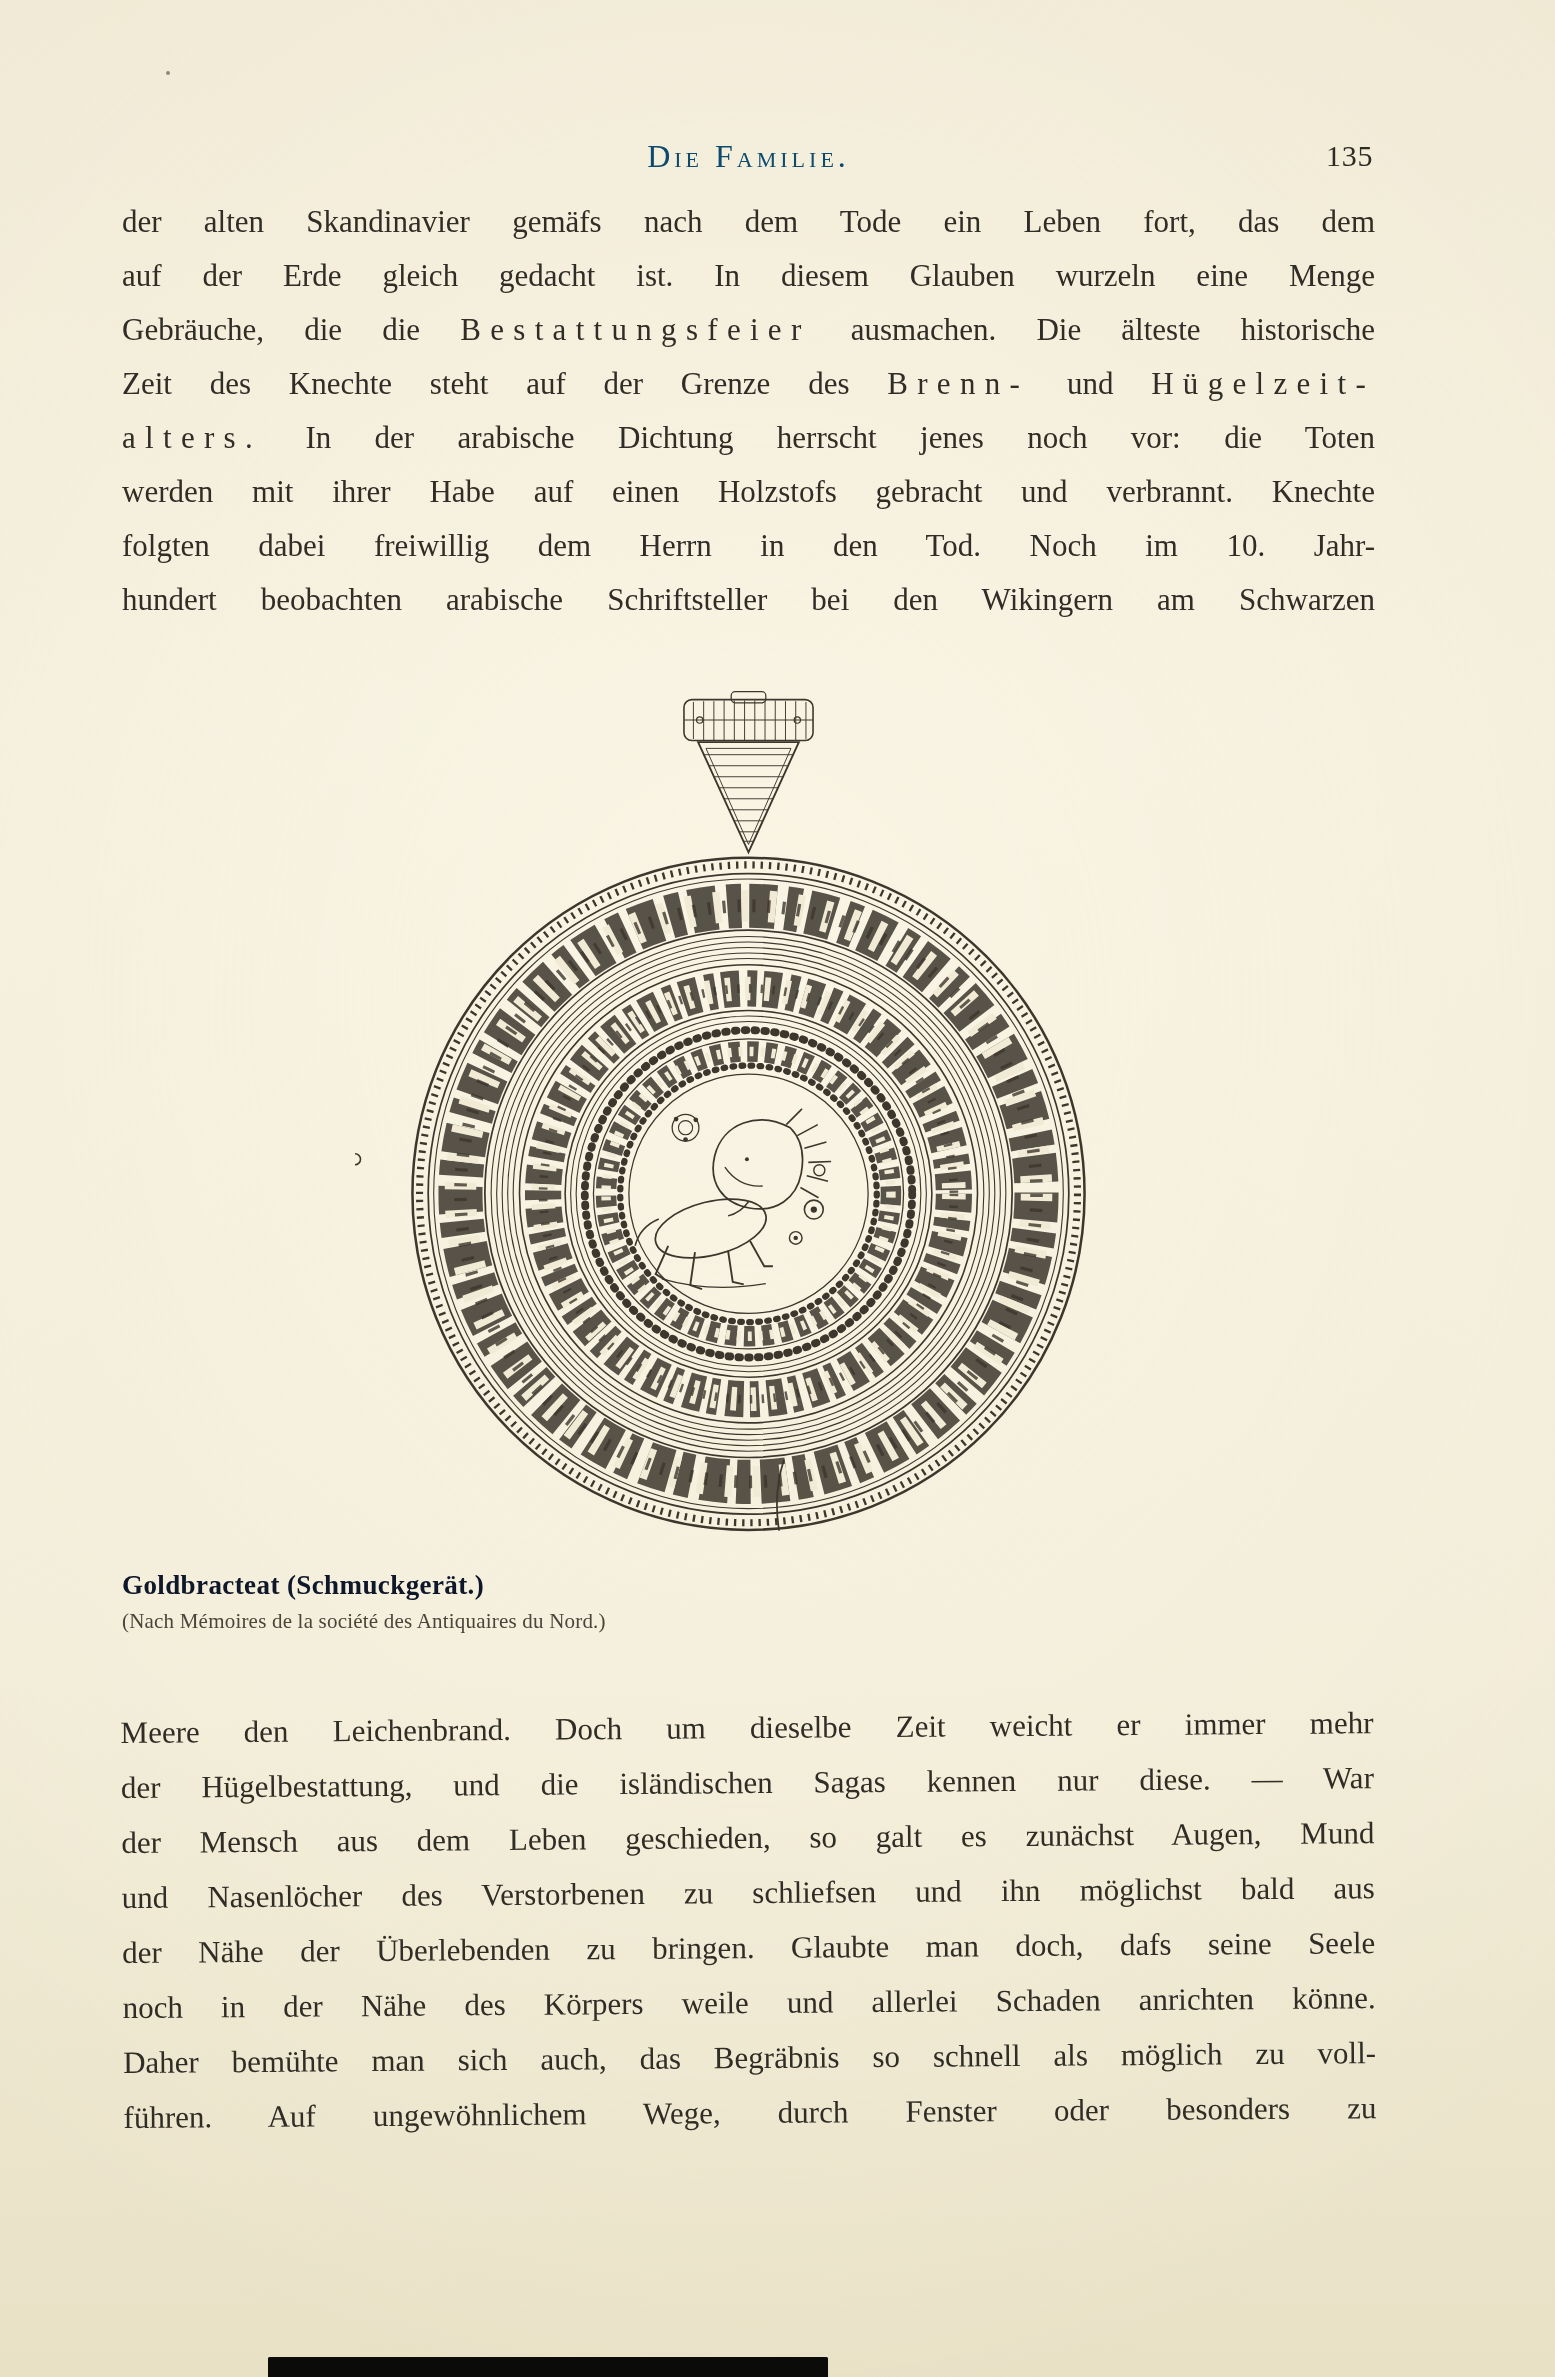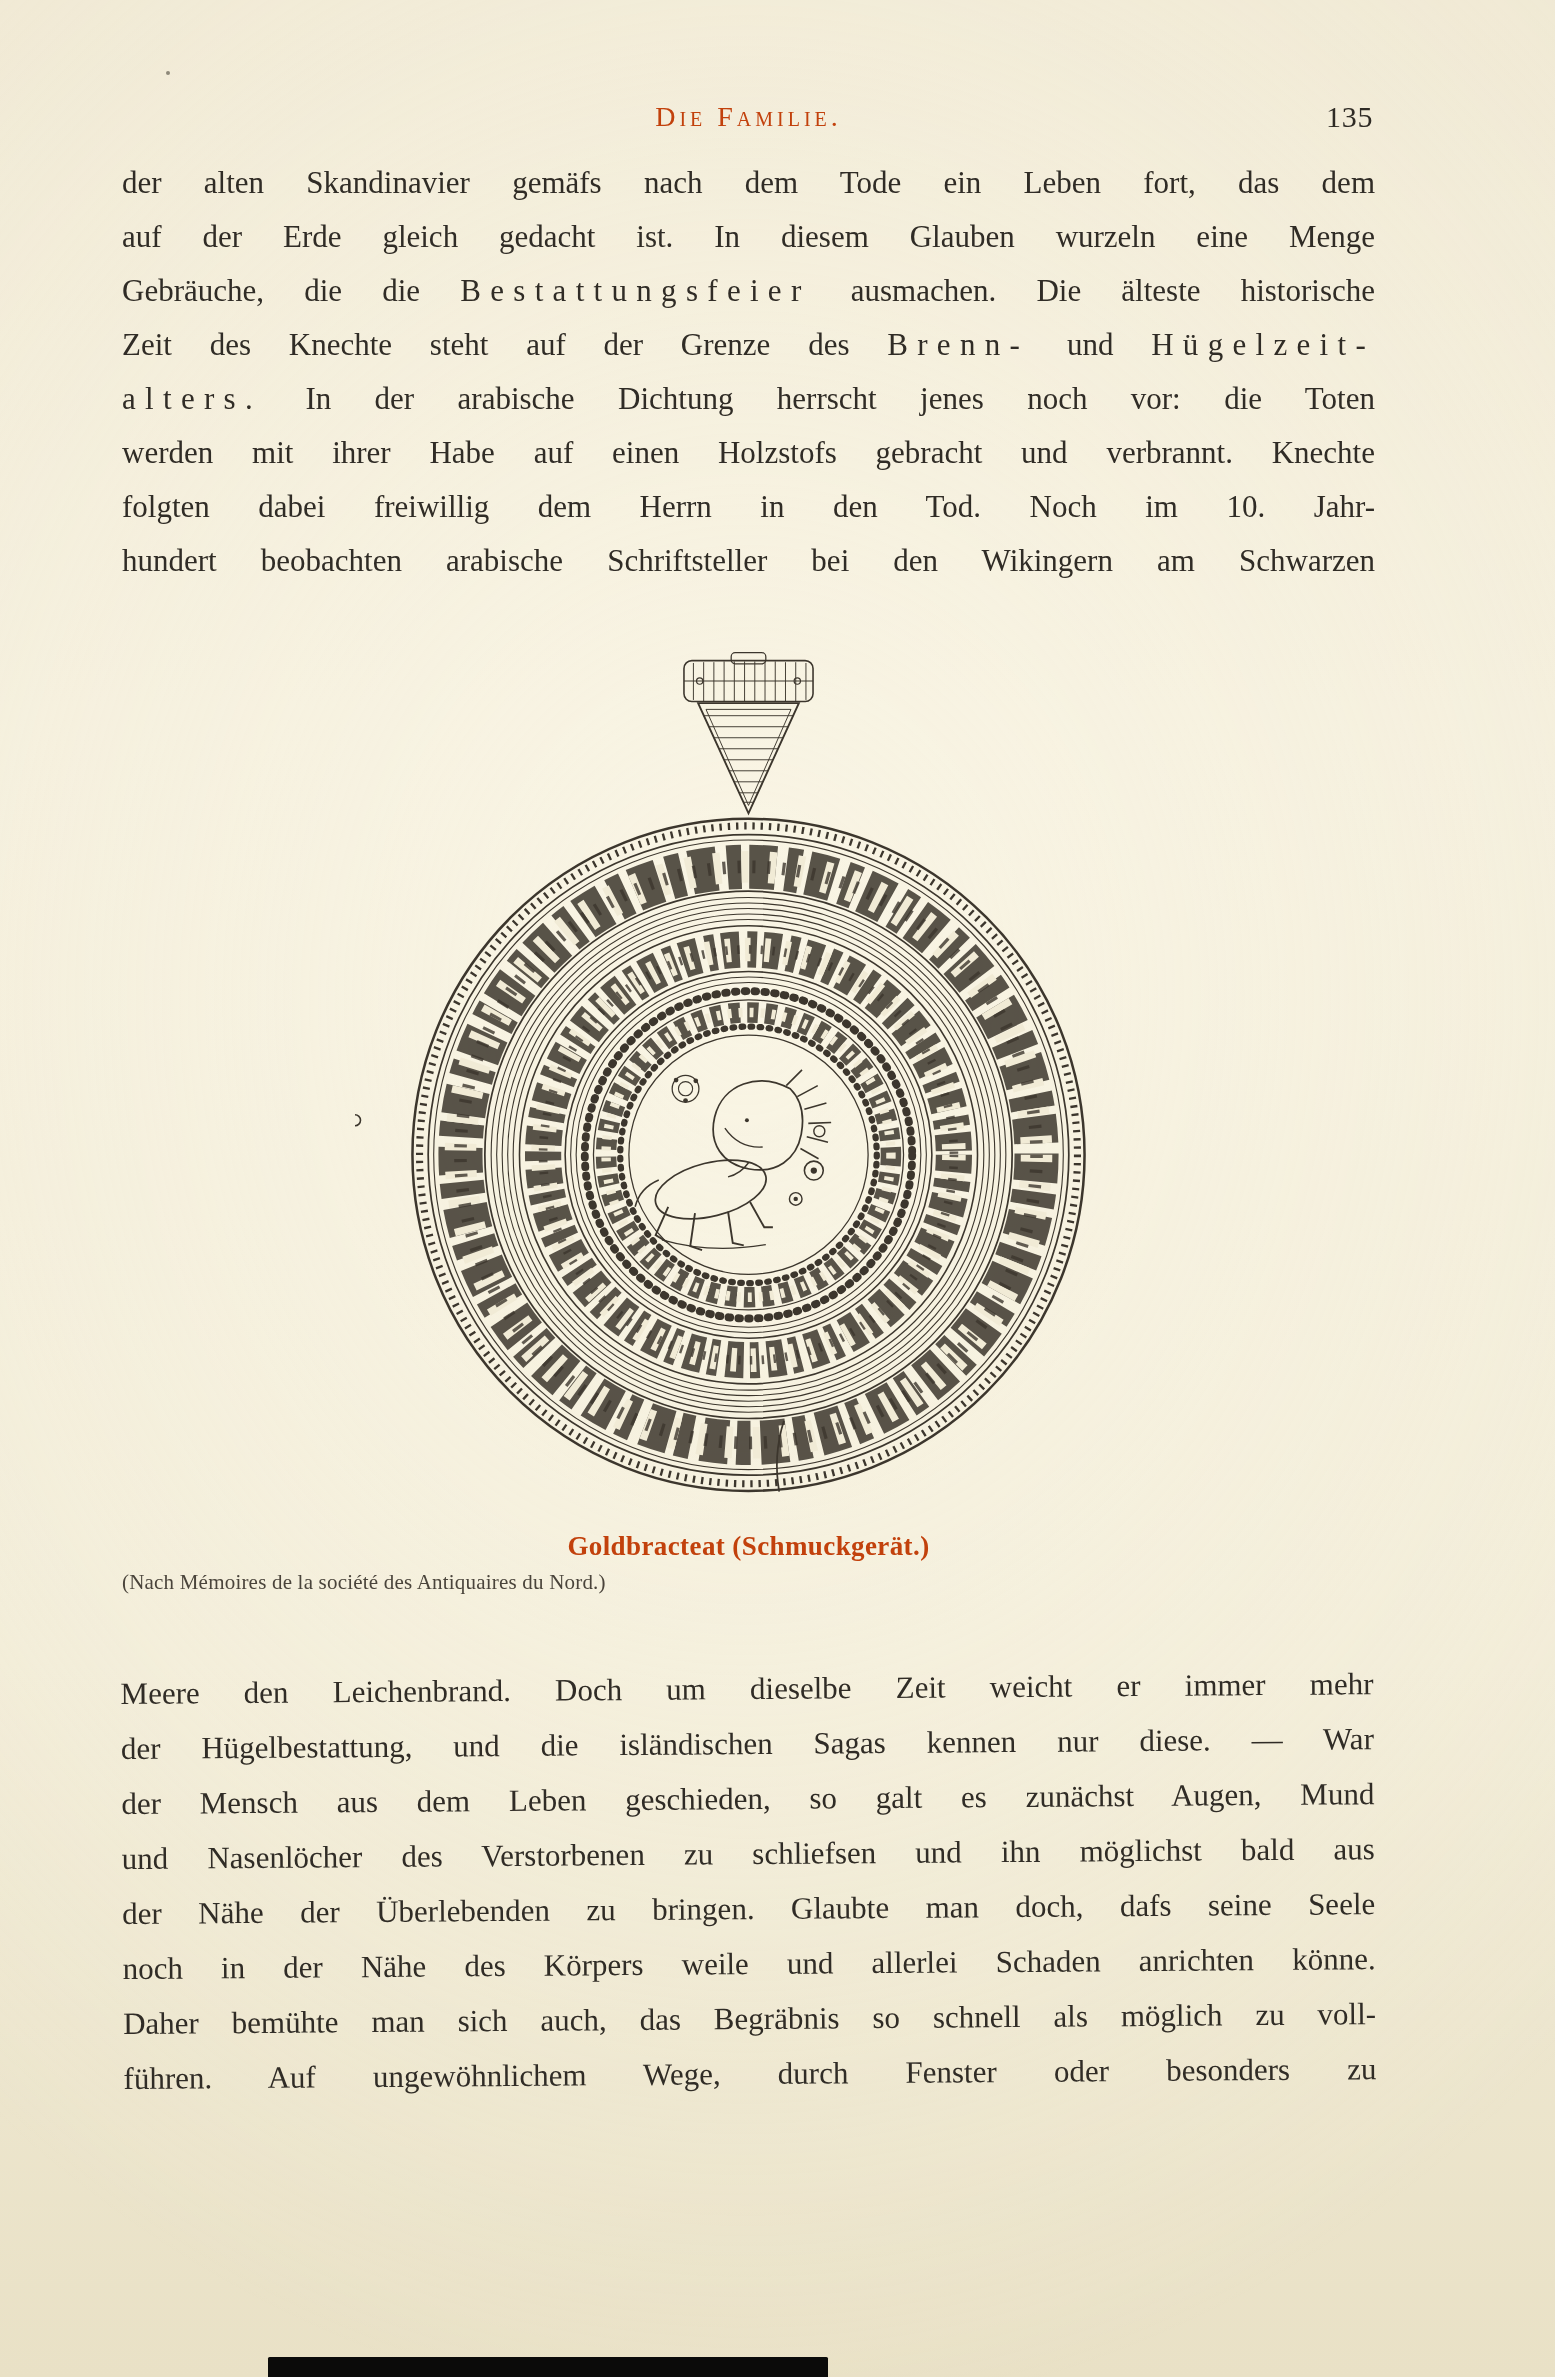--- a/index.html
+++ b/index.html
@@ -21,23 +21,24 @@
     width: 1253px;
   }
   .running-header {
     position: relative;
     height: 42px;
     line-height: 42px;
   }
   .header-title {
     text-align: center;
     font-variant: small-caps;
-    font-size: 28px;
+    font-size: 32px;
     letter-spacing: 4px;
-    color: #c2410c;
+    color: #0c4a6e;
+    margin-top: 39px;
   }
   .page-number {
     position: absolute;
     right: 1.6px;
     top: 0;
     font-size: 30px;
     letter-spacing: 0.8px;
     text-align: right;
   }
   .para { margin-top: 18px; }
@@ -51,25 +52,24 @@
   }
   .line.indent { padding-left: 122px; }
   .sperr { letter-spacing: 0.30em; }
   .figure-block {
     margin-top: 63px;
     text-align: center;
   }
   .figure-block svg { display: inline-block; }
   .caption {
     margin-top: 32px;
-    text-align: center;
     font-size: 27px;
     font-weight: bold;
     letter-spacing: 0.4px;
-    color: #c2410c;
+    color: #0f172a;
   }
   .caption-source {
     margin-top: 8px;
     font-size: 21px;
     color: #4a443b;
     letter-spacing: 0.2px;
   }
   .para2 {
     margin-top: 71px;
     transform: rotate(-0.45deg);

